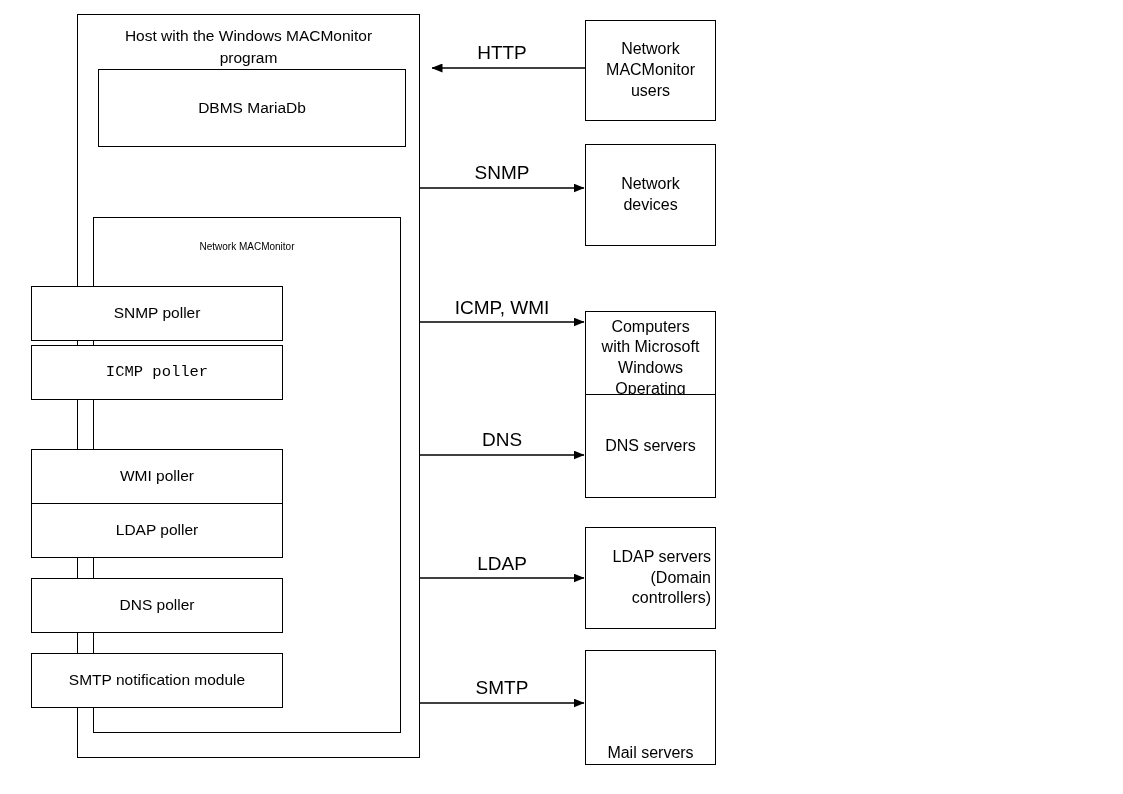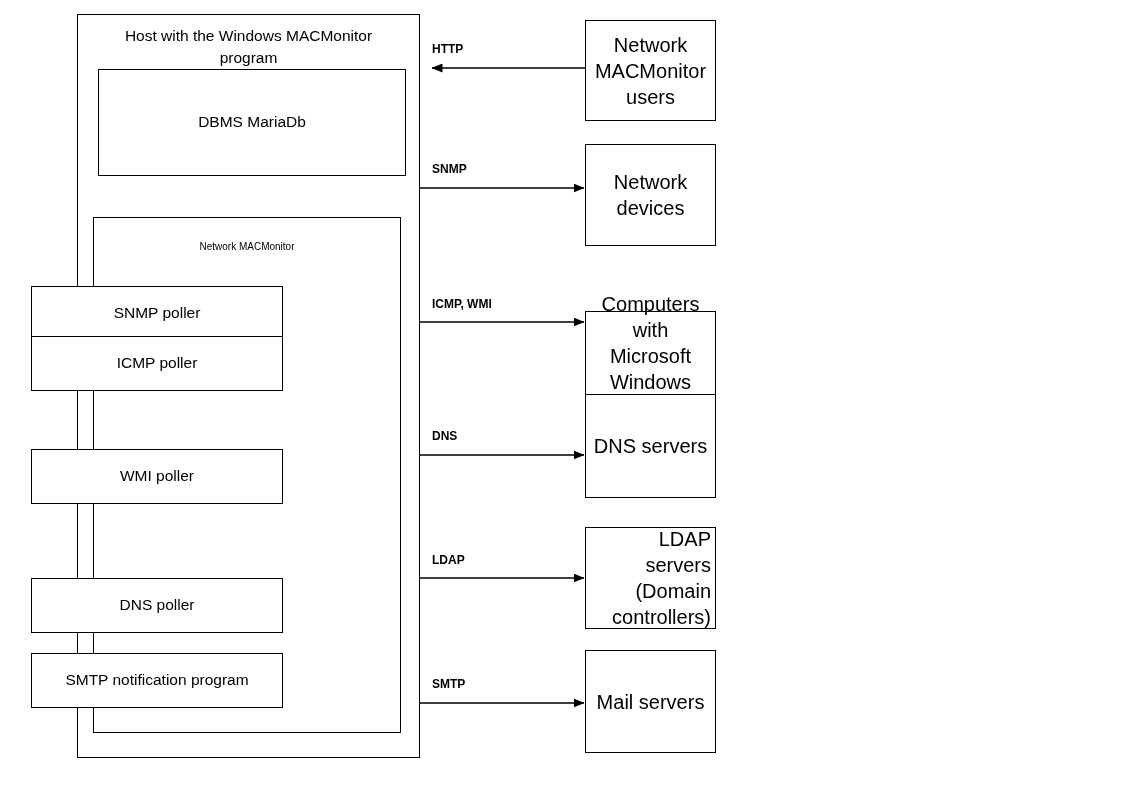--- a/index.html
+++ b/index.html
@@ -53,21 +53,21 @@
     font-size: 15.5px;
     line-height: 1.45;
     white-space: pre-line;
   }
 
   
   #dbms-box {
     left: 98px;
     top: 69px;
     width: 308px;
-    height: 107px;
+    height: 78px;
     font-size: 15.5px;
   }
 
   
   #monitor-box {
     left: 93px;
     top: 217px;
     width: 308px;
     height: 516px;
     display: block;
@@ -84,37 +84,37 @@
     left: 31px;
     width: 252px;
     height: 55px;
     font-size: 15.5px;
   }
 
   
   .ext-box {
     left: 585px;
     width: 131px;
-    font-size: 20px;
+    font-size: 16px;
   }
 
   
   .conn {
     position: absolute;
     left: 0;
     top: 0;
     width: 1123px;
     height: 794px;
     pointer-events: none;
   }
   .conn-label {
     position: absolute;
-    font-size: 12px;
+    font-size: 19px;
+    text-align: center;
     white-space: nowrap;
-    font-weight: bold;
   }
 </style>
 </head>
 <body>
 
 <div id="diagram">
 
   <svg class="conn" viewBox="0 0 1123 794" xmlns="http://www.w3.org/2000/svg">
     <defs>
       <marker id="arrow-right" markerWidth="11" markerHeight="9" refX="10.5" refY="4.5" orient="auto" markerUnits="userSpaceOnUse">
@@ -178,31 +178,34 @@
     <span class="box-label">DBMS MariaDb</span>
   </div>
 
   <div class="box" id="monitor-box">
     <div id="monitor-title">Network MACMonitor</div>
   </div>
 
   <div class="box module-box" style="top:286px;justify-content:flex-end;">
     <span class="box-label">SNMP poller</span>
   </div>
-  <div class="box module-box" style="top:336px;">
+  <div class="box module-box" style="top:345px;font-family:Liberation Mono, monospace;">
     <span class="box-label">ICMP poller</span>
   </div>
   <div class="box module-box" style="top:428px;margin-top:21px;">
     <span class="box-label">WMI poller</span>
   </div>
+  <div class="box module-box" style="top:503px;">
+    <span class="box-label">LDAP poller</span>
+  </div>
   <div class="box module-box" style="top:578px;justify-content:center;">
     <span class="box-label">DNS poller</span>
   </div>
   <div class="box module-box" style="top:653px;">
-    <span class="box-label">SMTP notification program</span>
+    <span class="box-label">SMTP notification module</span>
   </div>
 
   <div class="box ext-box" style="top:20px; height:101px;">
     <span class="box-label">Network
 MACMonitor
 users</span>
   </div>
 
   <div class="box ext-box" style="top:144px; height:102px;">
     <span class="box-label">Network
@@ -220,17 +223,17 @@
   <div class="box ext-box" style="top:394px; height:104px;">
     <span class="box-label">DNS servers</span>
   </div>
 
   <div class="box ext-box" style="top:527px; height:102px;text-align:right;">
     <span class="box-label">LDAP servers
 (Domain
 controllers)</span>
   </div>
 
-  <div class="box ext-box" style="top:650px; height:103px;">
+  <div class="box ext-box" style="top:650px; height:115px;align-items:flex-end;">
     <span class="box-label">Mail servers</span>
   </div>
 
 </div>
 
 </body></html>

